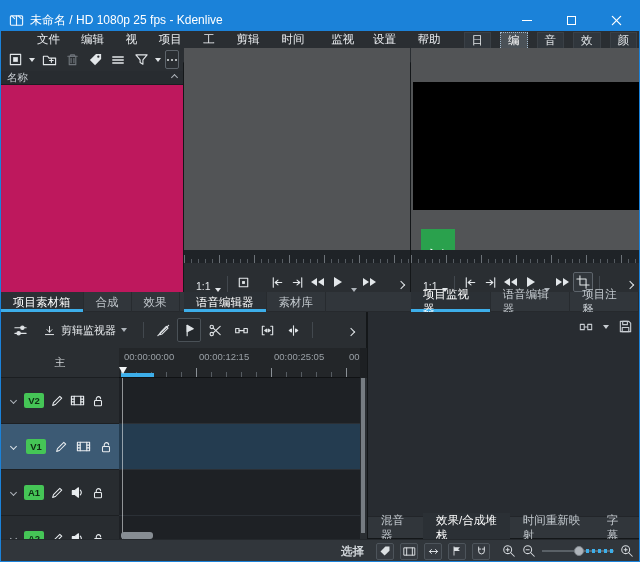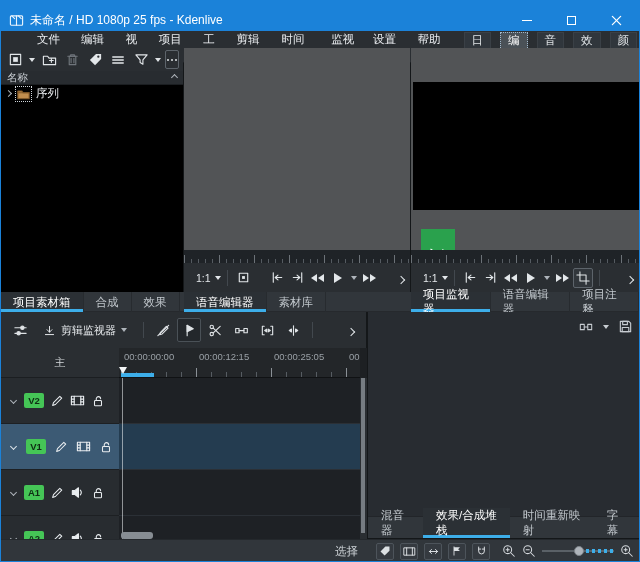--- a/index.html
+++ b/index.html
@@ -18,21 +18,21 @@
   .max-glyph{width:9px;height:9px;border:1px solid #fff;}
 
   
   #menubar{left:0;top:30px;right:0;height:32px;background:#2a2e32;display:flex;align-items:center;border-bottom:1px solid #1c1f22;padding-left:28px;}
   .menuitem{font-size:11.5px;color:#e9ecef;padding:0 8px;line-height:16px;}
   .wsgroup{margin-left:auto;display:flex;align-items:center;height:16px;margin-right:2px;}
   .wsbtn{font-size:11.5px;color:#dfe3e6;padding:0 7px;line-height:14px;border:1px solid #3a4046;background:#30363c;margin-left:9px;}
   .wsbtn.checked{background:#4a5157;border:1px dotted #9fb7cb;color:#fff;}
 
   
-  #bin{left:0;top:47px;width:182px;height:244px;background:#000000;}
+  #bin{left:0;top:47px;width:182px;height:244px;background:#be185d;}
   .bin-toolbar{height:23px;background:#2a2e32;display:flex;align-items:center;padding:0 4px;color:#dfe3e6;}
   .bin-toolbar .gap{width:7px;}
   .caret{width:0;height:0;border-left:3.5px solid transparent;border-right:3.5px solid transparent;border-top:4.5px solid currentColor;}
   .chev{display:inline-block;width:5px;height:5px;border-top:1.5px solid currentColor;border-right:1.5px solid currentColor;}
   .chev.r{transform:rotate(45deg);} .chev.l{transform:rotate(-135deg);} .chev.d{transform:rotate(135deg);} .chev.u{transform:rotate(-45deg);}
   .more-btn{margin-left:auto;width:28px;height:19px;border:1px solid #5d646b;border-radius:2px;display:flex;align-items:center;justify-content:center;gap:2px;}
   .dot{width:2px;height:2px;border-radius:50%;background:#dfe3e6;}
   .bin-header{height:14px;background:#282c30;display:flex;align-items:center;padding:0 6px;border-bottom:1px solid #1b1e21;}
   .bin-header span{font-size:10.5px;color:#c8cdd2;}
   .bin-header .chev{margin-left:auto;color:#aeb4ba;}
@@ -41,21 +41,21 @@
 
   
   .monitor{top:47px;height:244px;background:#525456;}
   #clipmon{left:183px;width:226px;}
   #projmon{left:410px;right:0;}
   .videoframe{position:absolute;left:2px;top:34px;right:0;height:128px;background:#000;}
   .inpoint{position:absolute;left:10px;top:181px;height:15px;padding:16px 6px;background:#2aa14d;color:#fff;font-size:11px;line-height:19px;}
   .mon-ruler{position:absolute;left:0;right:0;top:202px;height:13px;background:#1f2327;
      background-image:repeating-linear-gradient(90deg,#6c7278 0 1px,transparent 1px 35px),repeating-linear-gradient(90deg,#555b61 0 1px,transparent 1px 7px);
      background-size:100% 8px,100% 4px;background-position:left bottom,left bottom;background-repeat:no-repeat;}
-  .mon-transport{position:absolute;left:0;right:0;top:215px;height:29px;background:#2a2e32;display:flex;align-items:center;padding:0 6px;color:#e3e7ea;}
+  .mon-transport{position:absolute;left:0;right:0;top:215px;height:29px;background:#2a2e32;display:flex;align-items:flex-end;padding:0 6px;color:#e3e7ea;}
   .mon-transport .zoomlbl{font-size:10.5px;margin:0 4px 0 6px;color:#e3e7ea;}
   .vsep{width:1px;height:16px;background:#42484e;margin:0 6px;}
   .tri{width:0;height:0;border-top:5px solid transparent;border-bottom:5px solid transparent;}
   .tri.rt{border-left:8px solid currentColor;}
   .tri.lt{border-right:8px solid currentColor;}
   .dbl{display:flex;gap:1px;align-items:center;}
   .tbtn{display:flex;align-items:center;justify-content:center;min-width:20px;height:20px;color:#e3e7ea;}
   .tbtn.boxed{border:1px solid #5d646b;border-radius:2px;background:#31363b;}
   .overflow{margin-left:auto;color:#e3e7ea;font-weight:bold;}
 
@@ -68,21 +68,21 @@
 
   
   #tltoolbar{left:0;top:311px;width:366px;height:36px;background:#2a2e32;border-right:1px solid #141719;display:flex;align-items:center;padding:0 6px;color:#dfe3e6;}
   .tl-btn{display:flex;align-items:center;justify-content:center;width:24px;height:24px;margin:0 1px;color:#dfe3e6;}
   .tl-btn.checked{background:#23272b;border:1px solid #4a5157;border-radius:2px;}
   .mode-btn{display:flex;align-items:center;gap:5px;height:22px;padding:0 7px;margin:0 3px;color:#e6e9ec;font-size:11px;}
   #fx-top-icons{position:absolute;right:6px;top:318px;display:flex;align-items:center;gap:9px;color:#c7ccd1;}
 
   
   #fxpanel{left:367px;top:311px;right:0;height:204px;background:#282c31;}
-  #fxtabs{left:367px;top:515px;right:0;height:22px;background:#31363b;border-top:1px solid #222529;display:flex;align-items:flex-end;}
+  #fxtabs{left:367px;top:515px;right:0;height:22px;background:#31363b;border-top:1px solid #222529;display:flex;align-items:center;}
   #fxtabs .tab{border-right:none;padding:0 13px;}
 
   
   #timeline{left:0;top:347px;width:366px;height:191px;background:#1d2023;overflow:hidden;}
   .tl-head-col{position:absolute;left:0;top:0;width:118px;bottom:0;background:#26292d;}
   .master-row{height:30px;background:#2a2e32;display:flex;align-items:center;justify-content:center;border-bottom:1px solid #1b1e21;}
   .master-row span{font-size:11px;color:#d4d8db;}
   .trackhead{height:46px;display:flex;align-items:center;gap:6px;padding-left:10px;background:#282c30;border-bottom:1px solid #1d2023;color:#e8ecef;}
   .trackhead.sel{background:#3c5a74;gap:8px;}
   .badge{width:20px;height:15px;border-radius:2px;background:#45c556;color:#0f2e14;font-size:9.5px;font-weight:bold;display:flex;align-items:center;justify-content:center;}
@@ -96,21 +96,21 @@
   .lane{position:absolute;left:0;right:0;height:46px;background:#1e2125;border-bottom:1px solid #2b3036;}
   .lane.sel{background:#243c50;}
   .playline{position:absolute;left:3px;top:0;bottom:0;width:1px;background:rgba(240,244,246,.55);}
   .vscroll{position:absolute;right:0;top:30px;bottom:0;width:7px;background:#2a2e32;}
   .vscroll .thumb{position:absolute;left:1px;right:2px;top:0;bottom:6px;background:#767c82;}
   .hscroll-pill{position:absolute;left:120px;top:184px;width:32px;height:7px;border-radius:3px;background:#878d93;}
 
   
   #statusbar{left:0;top:538px;right:0;height:22px;background:#31363b;border-top:1px solid #24282c;}
   .sb-right{position:absolute;right:5px;top:0;height:22px;display:flex;align-items:center;gap:6px;}
-  .sb-tool{font-size:11.5px;color:#cfd4d8;margin-right:12px;}
+  .sb-tool{font-size:11.5px;color:#cfd4d8;margin-right:6px;font-weight:bold;}
   .sb-btn{width:18px;height:17px;border:1px solid #4d545b;border-radius:2px;background:#353a40;display:flex;align-items:center;justify-content:center;color:#dce0e3;}
   .slider{position:relative;width:72px;height:12px;}
   .slider .track{position:absolute;left:0;right:0;top:5px;height:2px;background:#5a6167;}
   .slider .fillr{position:absolute;left:38px;right:0;top:4px;height:4px;background:repeating-linear-gradient(90deg,#3daee9 0 3px,transparent 3px 6px);}
   .slider .handle{position:absolute;left:32px;top:1px;width:10px;height:10px;border-radius:50%;background:#aeb4ba;border:1px solid #7c8288;}
   .mag{color:#d7dbdf;}
 </style>
 </head>
 <body>
 
@@ -211,30 +211,20 @@
       <span class="more-btn">
         <span class="dot"></span>
           <span class="dot"></span>
           <span class="dot"></span>
       </span>
     </div>
     <div class="bin-header">
       <span>名称</span>
       <span class="chev u"></span>
     </div>
-    <div class="tree-item">
-      <span class="chev r" style="color:#aeb4ba;"></span>
-      <span class="folder-sel">
-        <svg class="ic" width="15" height="14" viewBox="0 0 16 16">
-            <path d="M1.5 4.5 h4.5 l1.5 2 h7 v7 h-13 z" fill="#c28e4e" stroke="#7d5526"></path>
-            <path d="M1.5 6.5 h13" stroke="#7d5526"></path>
-          </svg>
-      </span>
-      <span>序列</span>
-    </div>
   </div>
 
   <div class="abs monitor" id="clipmon">
     <div class="mon-ruler"></div>
     <div class="mon-transport">
       <span class="zoomlbl">1:1</span>
       <span class="caret"></span>
       <span class="vsep"></span>
       <span class="tbtn">
         <svg class="ic" width="15" height="15" viewBox="0 0 16 16">

